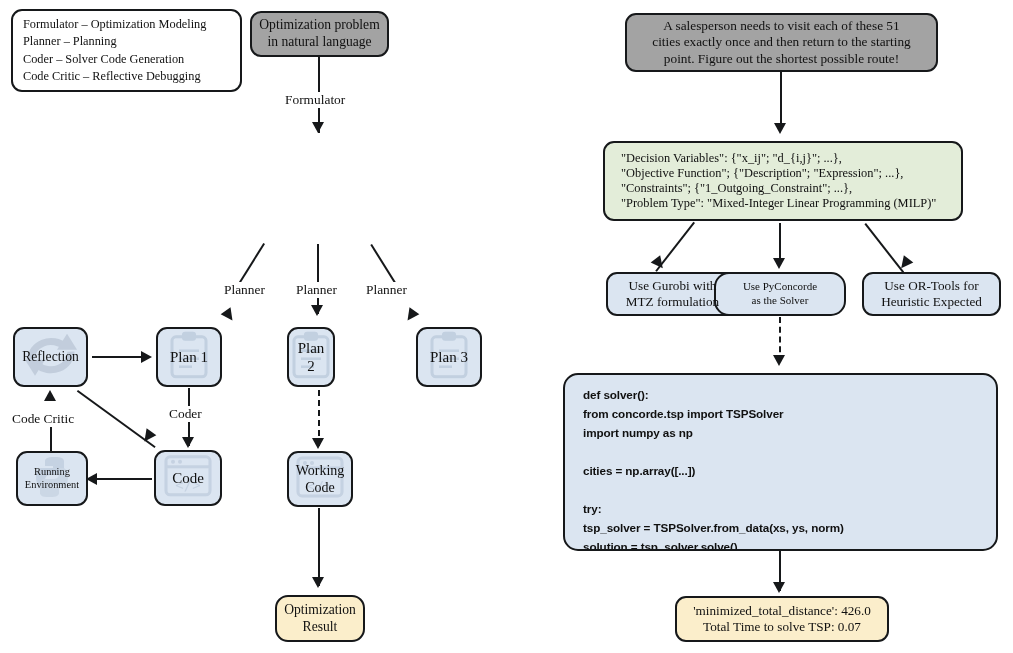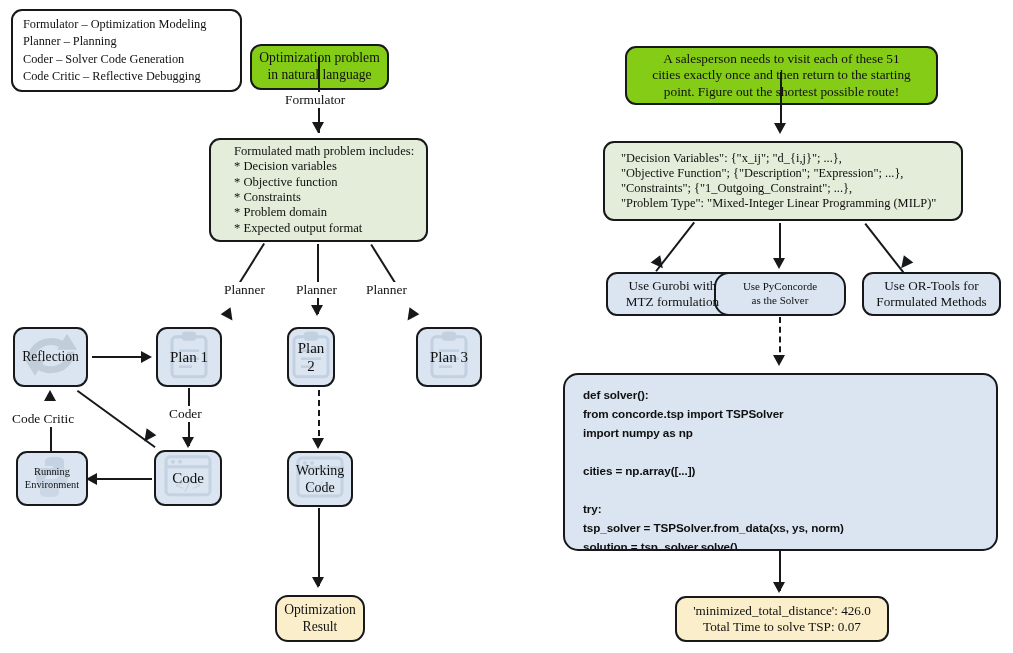--- a/index.html
+++ b/index.html
@@ -6,21 +6,21 @@
   body{width:1013px;height:653px;position:relative;overflow:hidden;
        font-family:"Liberation Serif","DejaVu Serif",serif;color:#101010;}
   #stage{position:absolute;left:0;top:0;width:1013px;height:653px;}
 
   .node{position:absolute;box-sizing:border-box;border:2.2px solid #16181a;
         border-radius:11px;display:flex;align-items:center;justify-content:center;
         text-align:center;line-height:1.23;overflow:hidden;}
   .node .txt{position:relative;z-index:2;padding:0 5px;white-space:pre-line;}
 
   .fill-white{background:#ffffff;}
-  .fill-peach{background:#84cc16;margin-top:33px;}
+  .fill-peach{background:#a3a3a3;}
   .fill-green{background:#e3edd9;}
   .fill-blue{background:#dbe5f1;}
   .fill-cream{background:#fbeecb;}
 
   .legend{padding:8px 10px;text-align:left;justify-content:flex-start;}
   .legend .txt{text-align:left;font-size:12.3px;line-height:1.42;padding:0;}
 
   .left-al{justify-content:flex-start;}
   .left-al .txt{text-align:left;}
 
@@ -67,28 +67,20 @@
 
   <div class="node fill-peach" style="left:250px;top:11px;width:139px;height:46px;font-size:13.6px;">
     <div class="txt">Optimization problem
 in natural language</div>
   </div>
 
   <div class="ln v" style="left:318px;top:57px;height:76px;"></div>
   <div class="ah ah-d" style="left:312px;top:122px;"></div>
   <div class="elabel" style="left:283px;top:92px;text-align:right;">Formulator</div>
 
-  <div class="node fill-green left-al" style="left:209px;top:138px;width:219px;height:104px;font-size:12.6px;padding-left:18px;">
-    <div class="txt">Formulated math problem includes:
-* Decision variables
-* Objective function
-* Constraints
-* Problem domain
-* Expected output format</div>
-  </div>
 
   <div class="diag" style="left:265px;top:244px;width:56px;transform:rotate(122deg);"></div>
   <div class="ah ah-rot" style="left:222px;top:310px;transform:rotate(-35deg);"></div>
   <div class="elabel" style="left:222px;top:282px;">Planner</div>
 
   <div class="ln v" style="left:317px;top:244px;height:70px;"></div>
   <div class="ah ah-d" style="left:311px;top:305px;"></div>
   <div class="elabel" style="left:294px;top:282px;">Planner</div>
 
   <div class="diag" style="left:372px;top:244px;width:56px;transform:rotate(58deg);"></div>
@@ -240,21 +232,21 @@
   <div class="node fill-blue" style="left:562px;top:272px;width:133px;height:44px;font-size:13.2px;margin-left:44px;">
     <div class="txt">Use Gurobi with
 MTZ formulation</div>
   </div>
   <div class="node fill-blue" style="left:714px;top:272px;width:132px;height:44px;font-size:11px;border-radius:15px;">
     <div class="txt">Use PyConcorde
 as the Solver</div>
   </div>
   <div class="node fill-blue" style="left:862px;top:272px;width:139px;height:44px;font-size:13.2px;">
     <div class="txt">Use OR-Tools for
-Formulated Methods</div>
+Heuristic Expected</div>
   </div>
 
   <div class="dash-v" style="left:779px;top:317px;height:45px;"></div>
   <div class="ah ah-d" style="left:773px;top:355px;"></div>
 
   <div class="node fill-blue codebox" style="left:563px;top:373px;width:435px;height:178px;">
     <div class="txt code">def solver():
     from concorde.tsp import TSPSolver
     import numpy as np
 

